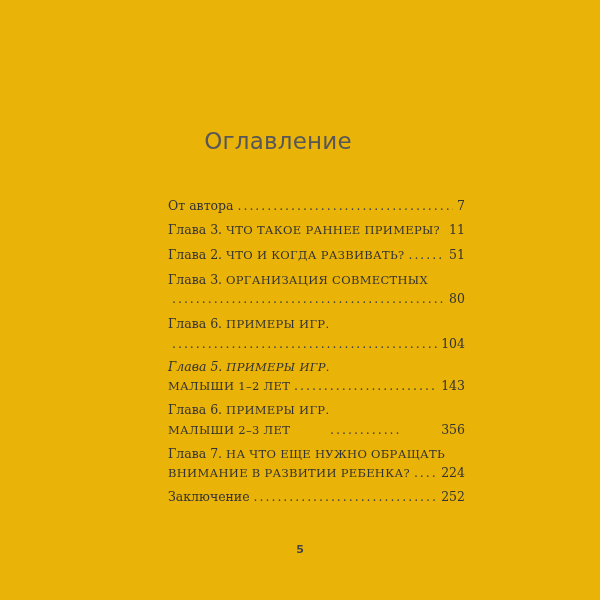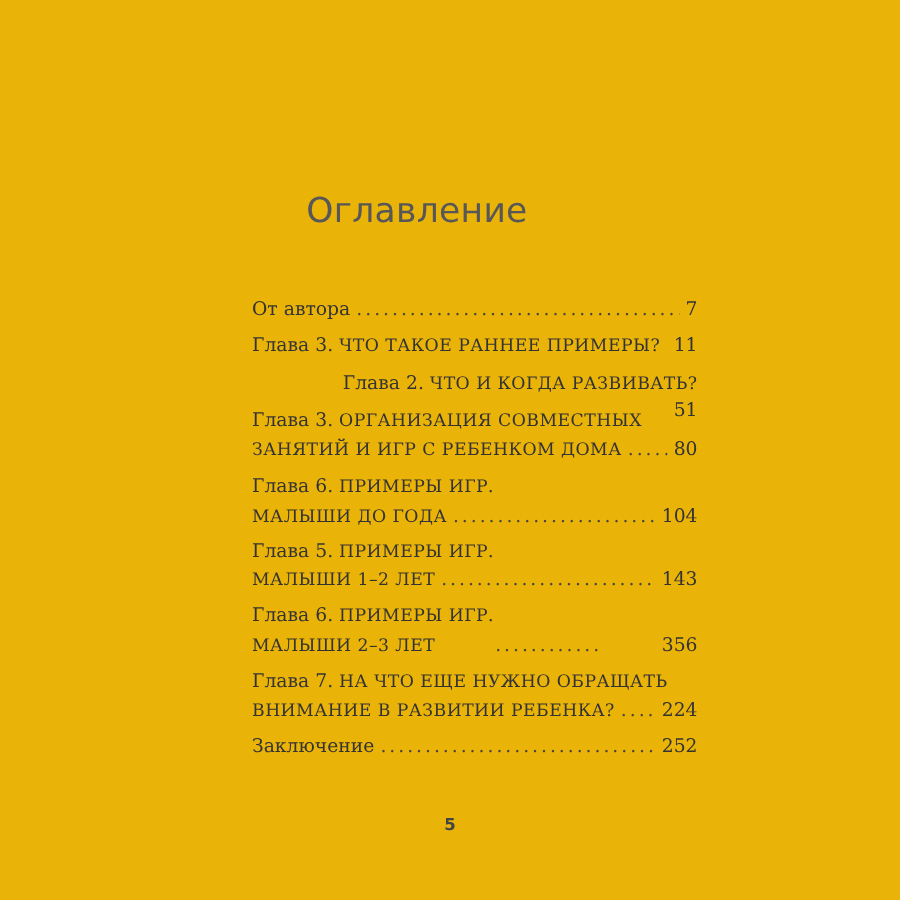--- a/index.html
+++ b/index.html
@@ -103,54 +103,52 @@
 
     <div class="line" style="top:221px;">
       <span class="label">
         <span>Глава 3.</span>
         <span class="caps">ЧТО ТАКОЕ РАННЕЕ ПРИМЕРЫ?</span>
       </span>
       <span class="leader"></span>
       <span class="num">11</span>
     </div>
 
-    <div class="line" style="top:246px;flex-direction:column;">
+    <div class="line" style="top:246px;">
       <span class="label">
         <span>Глава 2.</span>
         <span class="caps">ЧТО И КОГДА РАЗВИВАТЬ?</span>
       </span>
       <span class="leader"></span>
       <span class="num">51</span>
     </div>
 
     <div class="line" style="top:271px;">
       <span class="label">
         <span>Глава 3.</span>
         <span class="caps">ОРГАНИЗАЦИЯ СОВМЕСТНЫХ</span>
       </span>
     </div>
     <div class="line" style="top:290px;">
-      <span class="label caps">ЗАНЯТИЙ И ИГР С РЕБЕНКОМ ДОМА</span>
       <span class="leader"></span>
       <span class="num">80</span>
     </div>
 
     <div class="line" style="top:315px;">
       <span class="label">
         <span>Глава 6.</span>
         <span class="caps">ПРИМЕРЫ ИГР.</span>
       </span>
     </div>
     <div class="line" style="top:335px;">
-      <span class="label caps">МАЛЫШИ ДО ГОДА</span>
       <span class="leader"></span>
       <span class="num">104</span>
     </div>
 
-    <div class="line" style="top:358px;">
+    <div class="line" style="top:358px;font-style:italic;">
       <span class="label">
         <span>Глава 5.</span>
         <span class="caps">ПРИМЕРЫ ИГР.</span>
       </span>
     </div>
     <div class="line" style="top:377px;">
       <span class="label caps">МАЛЫШИ 1–2 ЛЕТ</span>
       <span class="leader"></span>
       <span class="num">143</span>
     </div>

